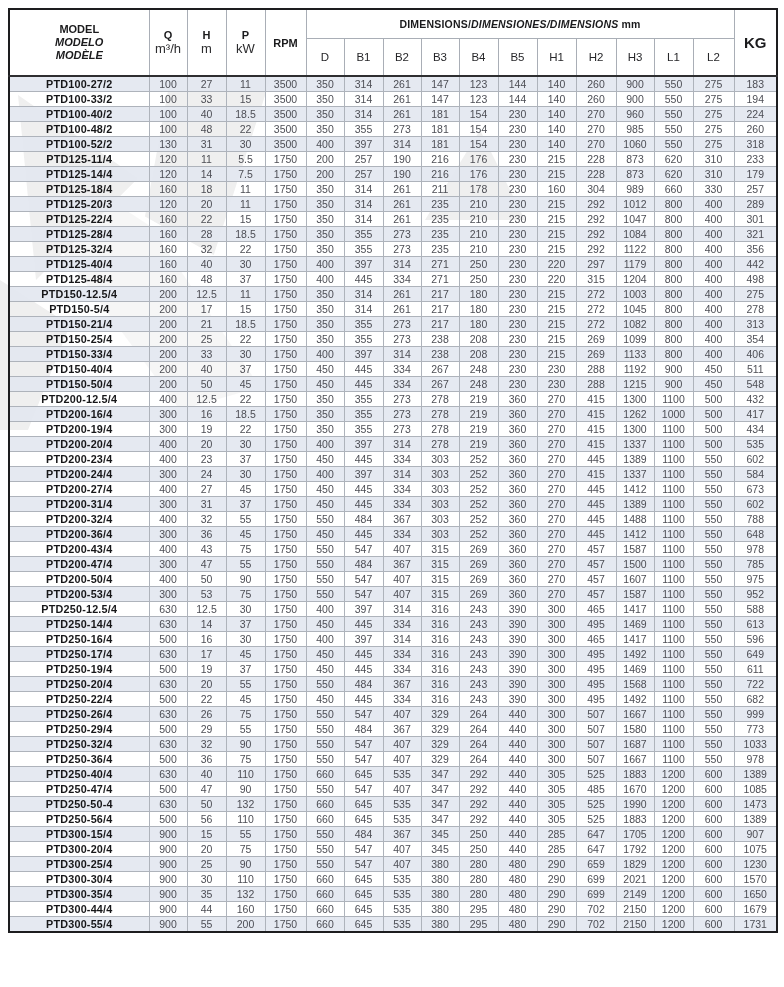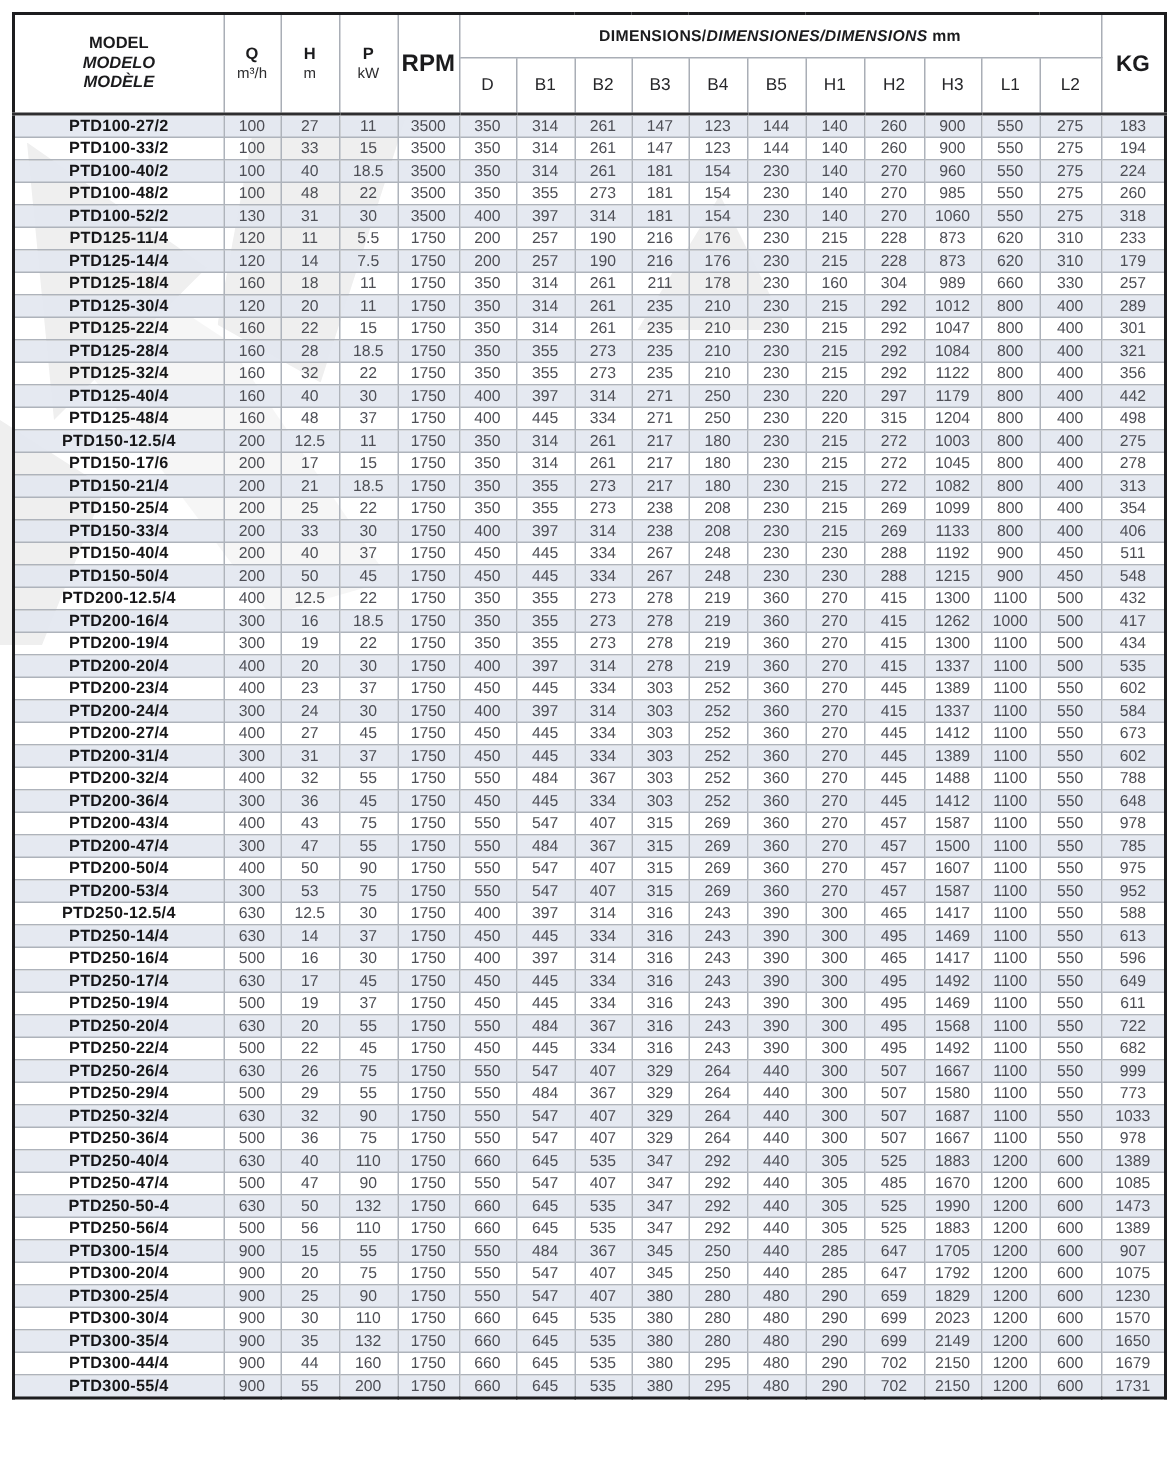--- a/index.html
+++ b/index.html
@@ -25,22 +25,22 @@
     border-collapse:collapse;
     border:2px solid #1d1d1f;
   }
   th, td { border:1px solid #a9aeb6; overflow:hidden; white-space:nowrap; }
 
   
   thead th { background:#ffffff; color:#1b1b1d; text-align:center; vertical-align:middle; }
   th.h-model { font-size:11px; font-weight:bold; line-height:13px; }
   th.h-model .it { font-style:italic;text-align:center; }
   th.h-qty { font-size:11px; font-weight:bold; line-height:13px; }
-  th.h-qty .unit { font-weight:normal; font-size:10px; color:#2c2c2e; }
-  th.h-rpm { font-size:16px; font-weight:bold; }
+  th.h-qty .unit { font-weight:normal; font-size:13px; color:#2c2c2e; }
+  th.h-rpm { font-size:11px; font-weight:bold; }
   th.h-dims { font-size:10.5px; font-weight:bold; height:29px; letter-spacing:.2px; }
   th.h-dims .it { font-style:italic; }
   th.h-dimcol { font-size:11.5px; font-weight:normal; color:#27272a; height:38px; }
   th.h-kg { font-size:15px; font-weight:bold; }
   thead tr.subrow th, thead th[rowspan] { border-bottom:2px solid #2e2e30; }
 
   
   tbody td {
     height:14.7px; padding:0;
     font-size:10.5px; line-height:14px;
@@ -266,21 +266,21 @@
           <td>178</td>
           <td>230</td>
           <td>160</td>
           <td>304</td>
           <td>989</td>
           <td>660</td>
           <td>330</td>
           <td>257</td>
         </tr>
         <tr class="shaded">
-          <td class="model">PTD125-30/4</td>
+          <td class="model">PTD125-20/3</td>
           <td>120</td>
           <td>20</td>
           <td>11</td>
           <td>1750</td>
           <td>350</td>
           <td>314</td>
           <td>261</td>
           <td>235</td>
           <td>210</td>
           <td>230</td>
@@ -399,21 +399,21 @@
           <td>180</td>
           <td>230</td>
           <td>215</td>
           <td>272</td>
           <td>1003</td>
           <td>800</td>
           <td>400</td>
           <td>275</td>
         </tr>
         <tr>
-          <td class="model">PTD150-17/6</td>
+          <td class="model">PTD150-5/4</td>
           <td>200</td>
           <td>17</td>
           <td>15</td>
           <td>1750</td>
           <td>350</td>
           <td>314</td>
           <td>261</td>
           <td>217</td>
           <td>180</td>
           <td>230</td>
@@ -1134,21 +1134,21 @@
           <td>110</td>
           <td>1750</td>
           <td>660</td>
           <td>645</td>
           <td>535</td>
           <td>380</td>
           <td>280</td>
           <td>480</td>
           <td>290</td>
           <td>699</td>
-          <td>2023</td>
+          <td>2021</td>
           <td>1200</td>
           <td>600</td>
           <td>1570</td>
         </tr>
         <tr class="shaded">
           <td class="model">PTD300-35/4</td>
           <td>900</td>
           <td>35</td>
           <td>132</td>
           <td>1750</td>

